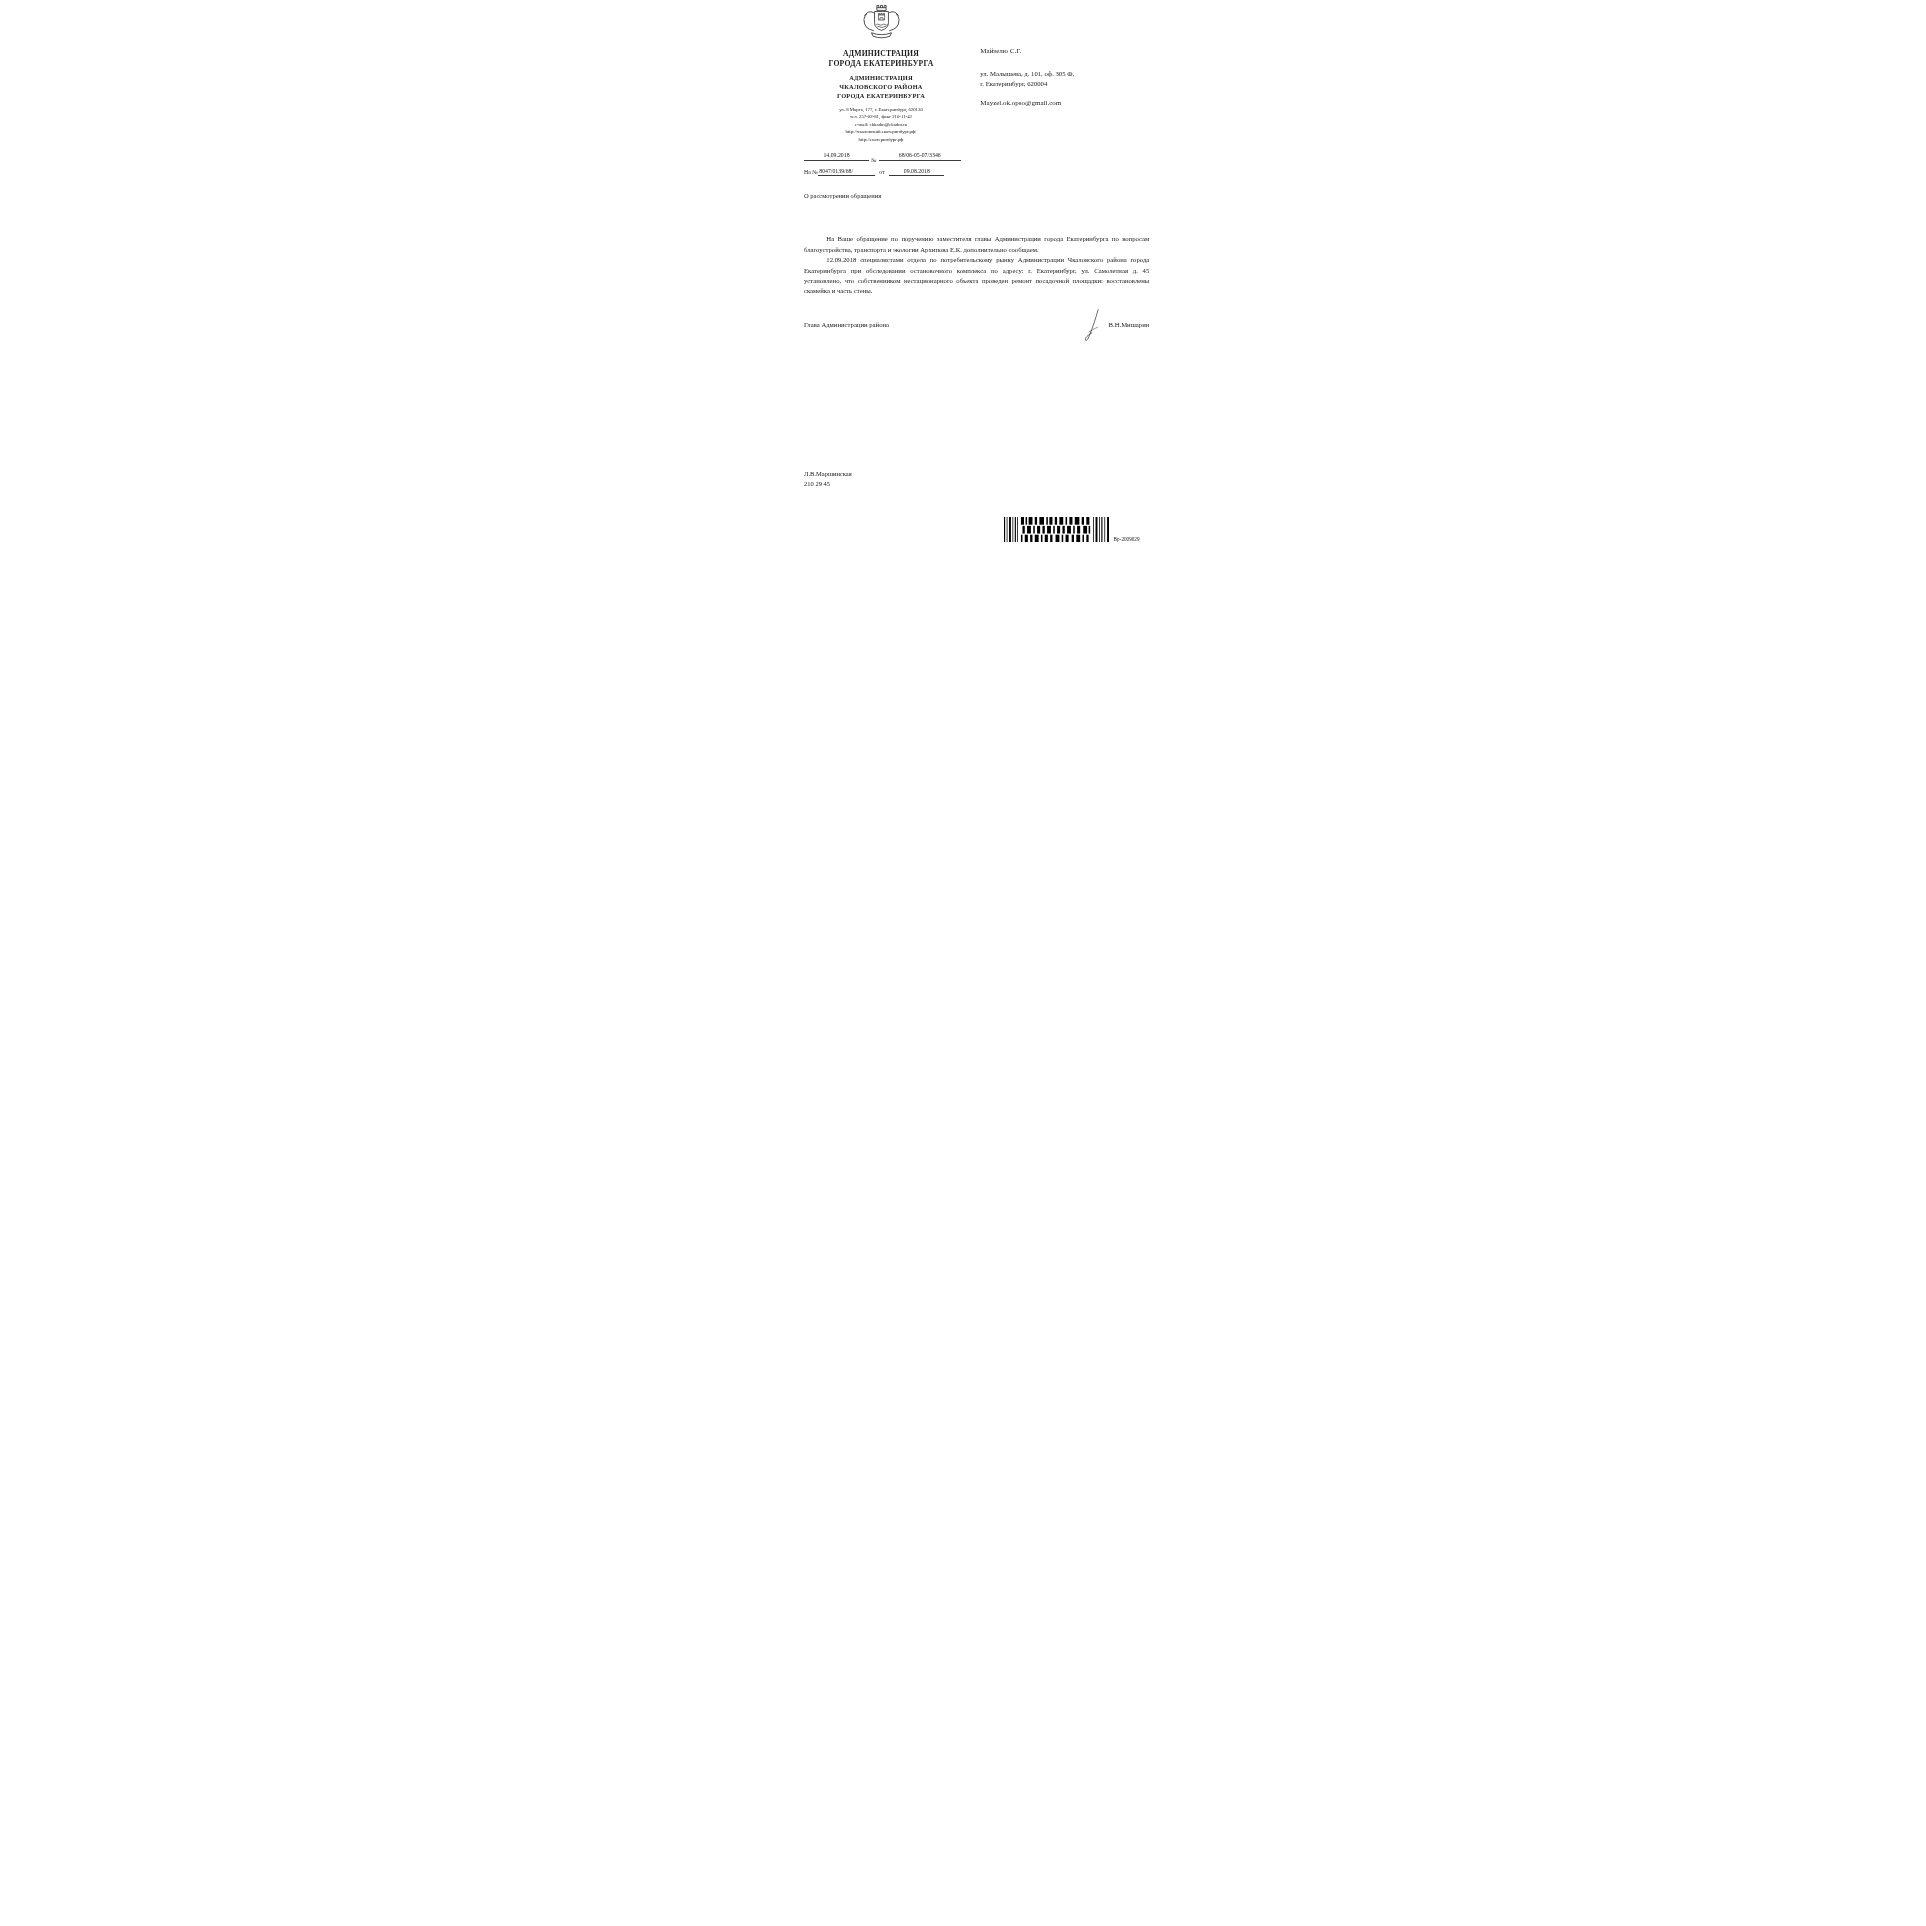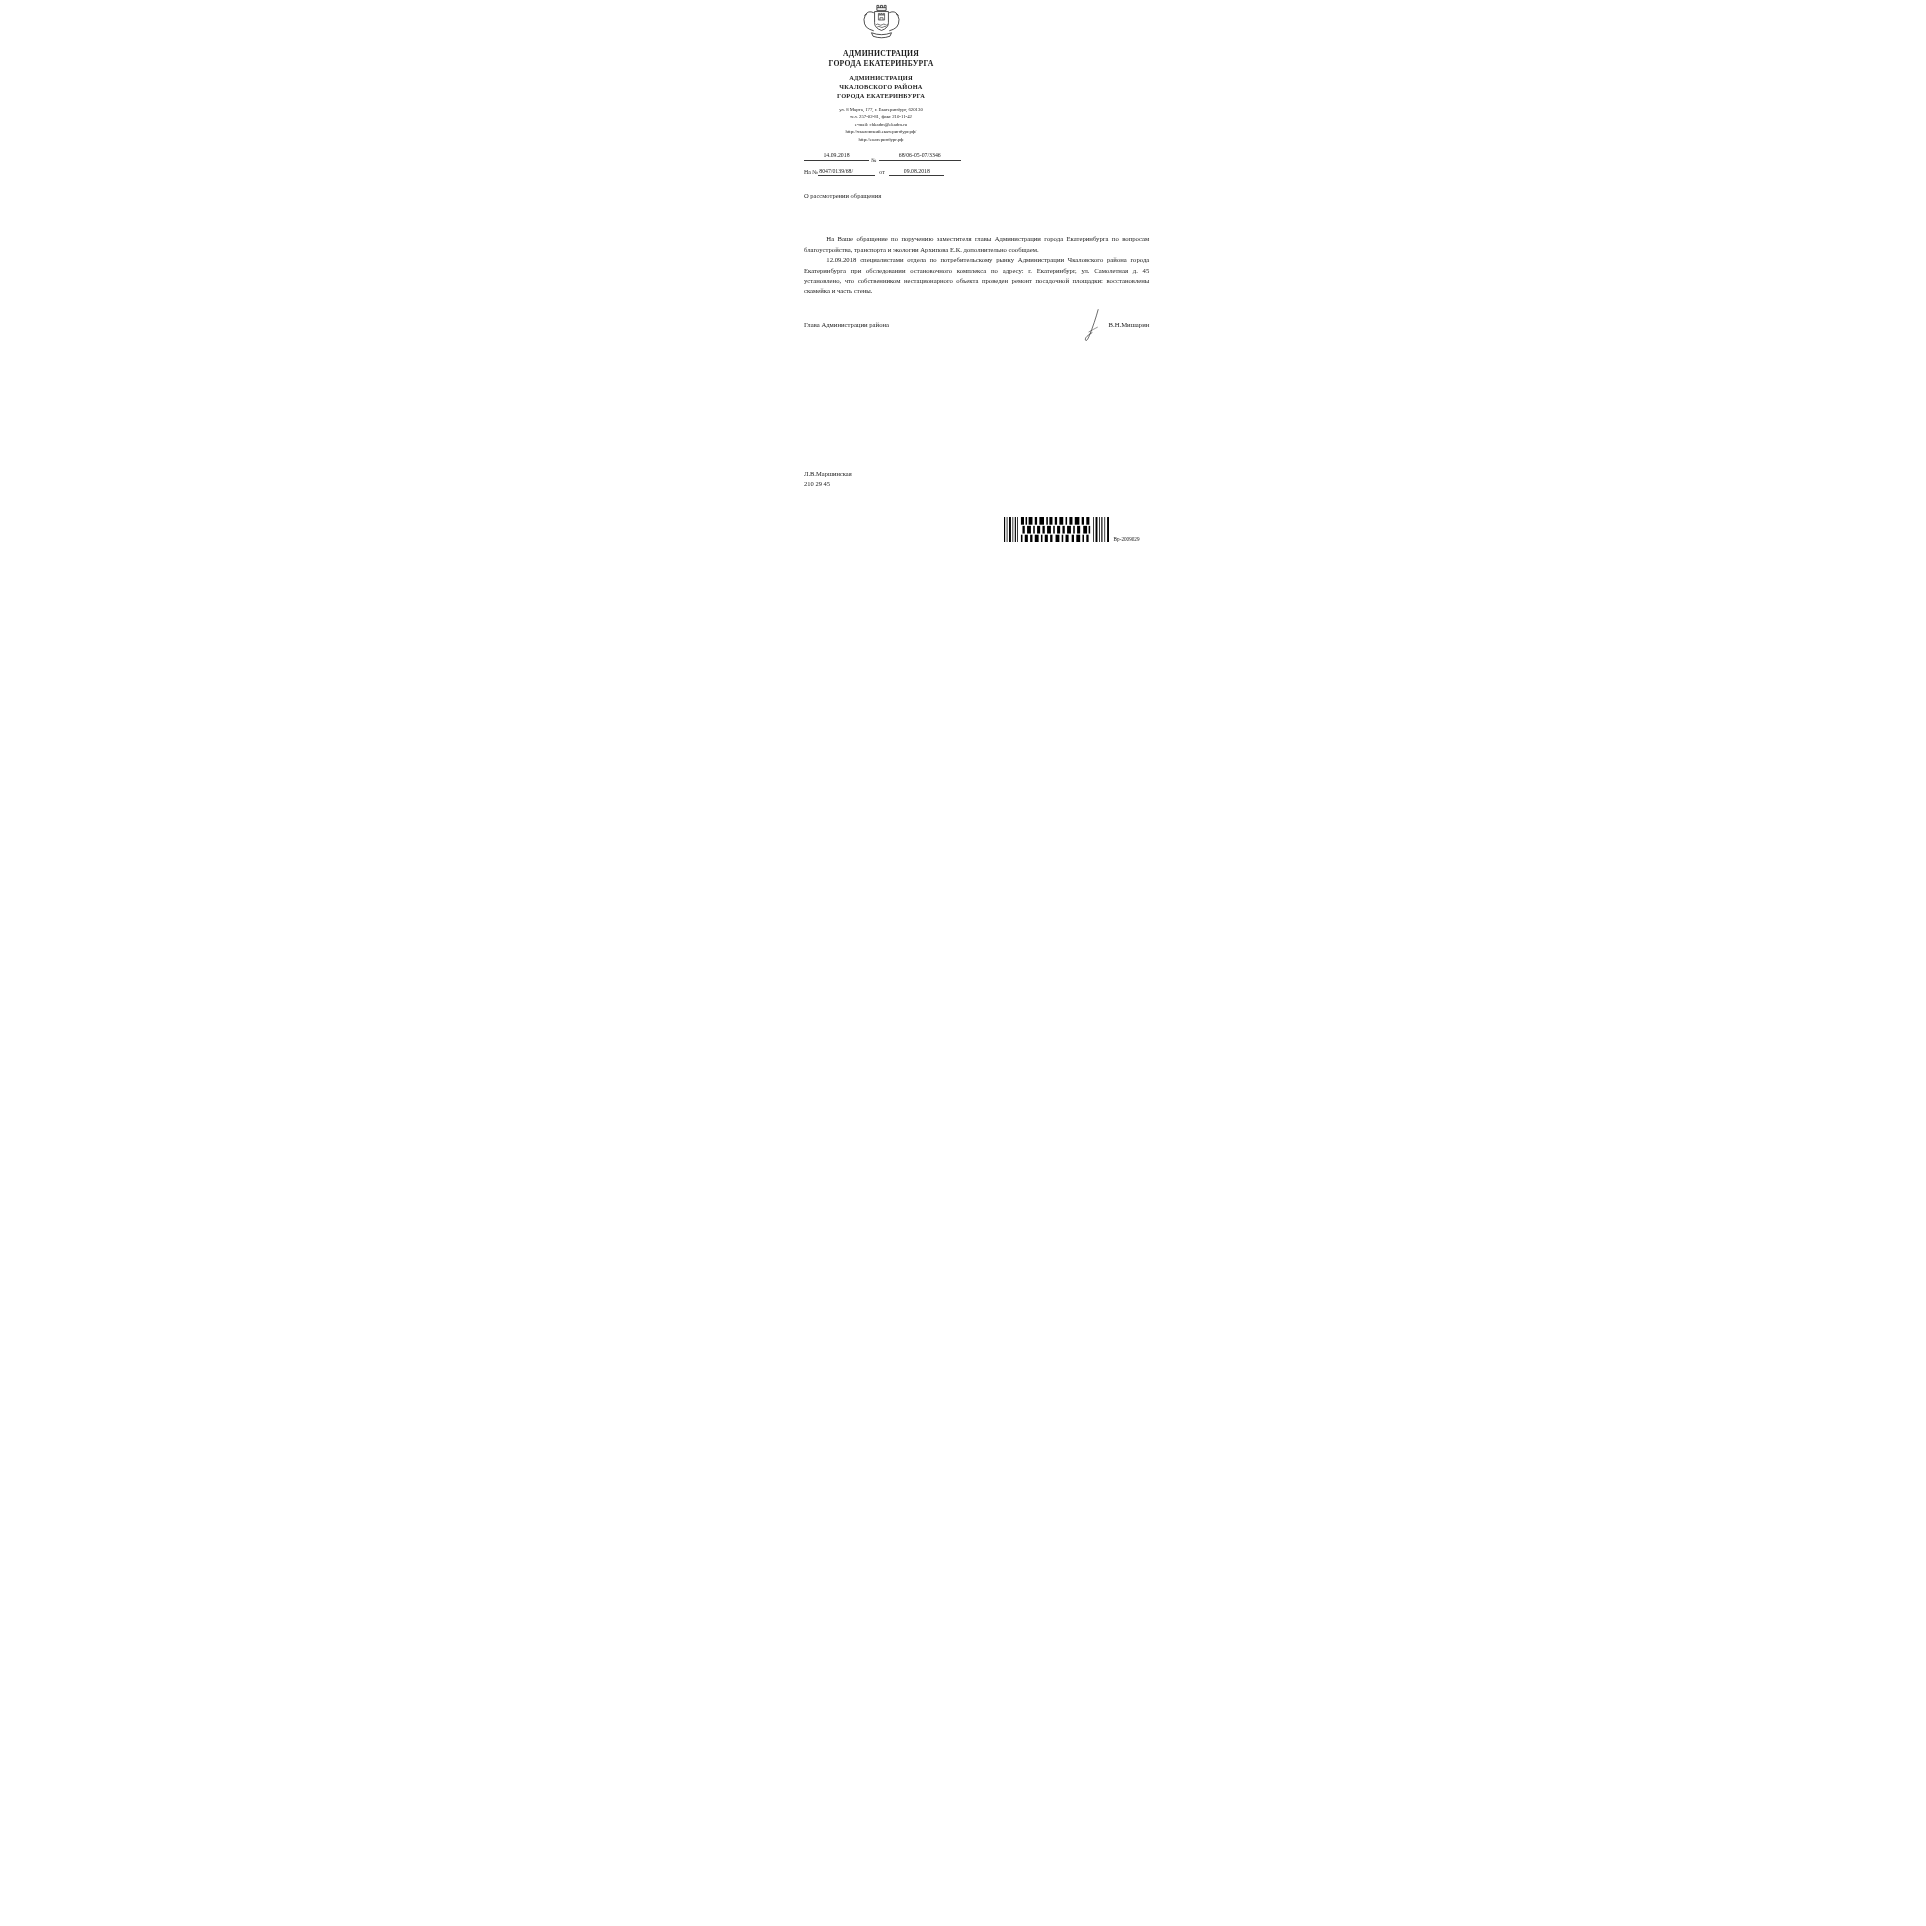--- a/index.html
+++ b/index.html
@@ -124,20 +124,26 @@
         <div class="ref-row ref-row2">
           <span class="ref-reply-label">На №</span>
           <span class="ref-cell ref-replynum-cell">8047/0139/68/</span>
           <span class="ref-ot-label">от</span>
           <span class="ref-cell ref-replydate-cell">09.08.2018</span>
         </div>
       </div>
 
     </div>
 
+    <div class="recipient-col">
+      <div class="recipient-name">Майзелю С.Г.</div>
+      <div class="recipient-addr">ул. Малышева, д. 101, оф. 305 Ф,</div>
+      <div class="recipient-addr">г. Екатеринбург, 620004</div>
+      <div class="recipient-email">Mayzel.ok.opso@gmail.com</div>
+    </div>
 
   </div>
 
   <div class="subject">О рассмотрении обращения</div>
 
   <div class="body-text">
     <p>На Ваше обращение по поручению заместителя главы Администрации города Екатеринбурга по вопросам благоустройства, транспорта и экологии Архипова Е.К. дополнительно сообщаем.</p>
     <p>12.09.2018 специалистами отдела по потребительскому рынку Администрации Чкаловского района города Екатеринбурга при обследовании остановочного комплекса по адресу: г. Екатеринбург, ул. Самолетная д. 45 установлено, что собственником нестационарного объекта проведен ремонт посадочной площадки: восстановлены скамейка и часть стены.</p>
   </div>
 

